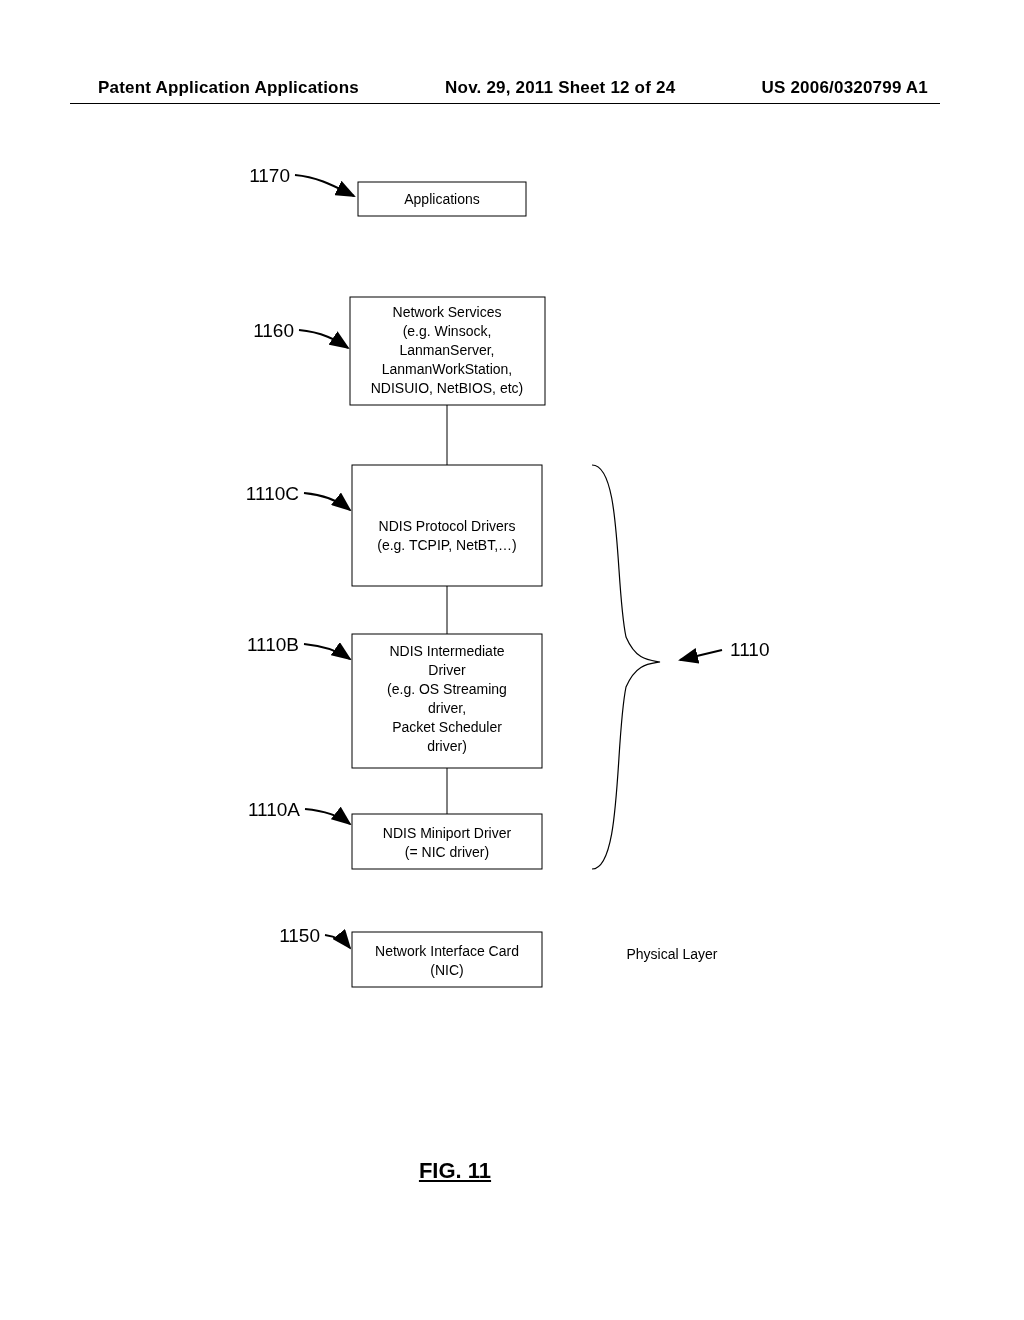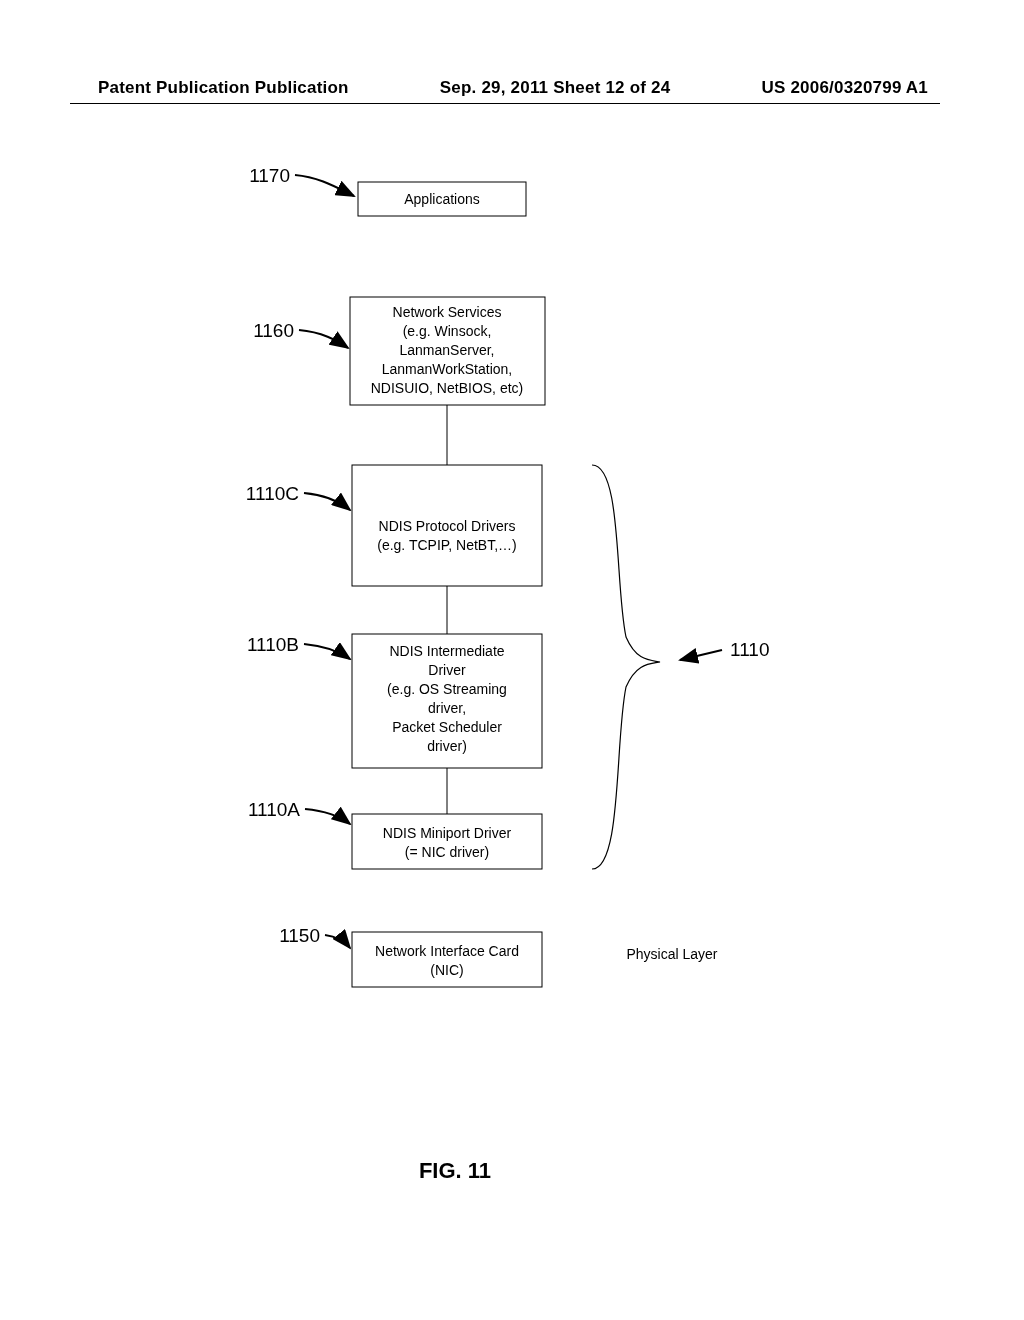--- a/index.html
+++ b/index.html
@@ -42,28 +42,29 @@
     font-family: Arial, sans-serif;
     font-size: 19px;
   }
   .fig {
     position: absolute;
     top: 1158px;
     width: 910px;
     text-align: center;
     font-size: 22px;
     font-weight: bold;
+    text-decoration: underline;
   }
 </style>
 </head>
 <body>
 
 <div class="header">
-  <span class="left">Patent Publication Publication</span>
-  <span class="mid">Sep. 29, 2011  Sheet 12 of 24</span>
+  <span class="left">Patent Application Applications</span>
+  <span class="mid">Nov. 29, 2011  Sheet 12 of 24</span>
   <span class="right">US 2006/0320799 A1</span>
 </div>
 <div class="hr"></div>
 
 <svg class="diagram" viewBox="0 0 1024 1320">
   <defs>
     <marker id="arrowhead" markerWidth="10" markerHeight="8" refX="9" refY="4" orient="auto">
       <polygon points="0 0, 10 4, 0 8" fill="#000"></polygon>
     </marker>
   </defs>

